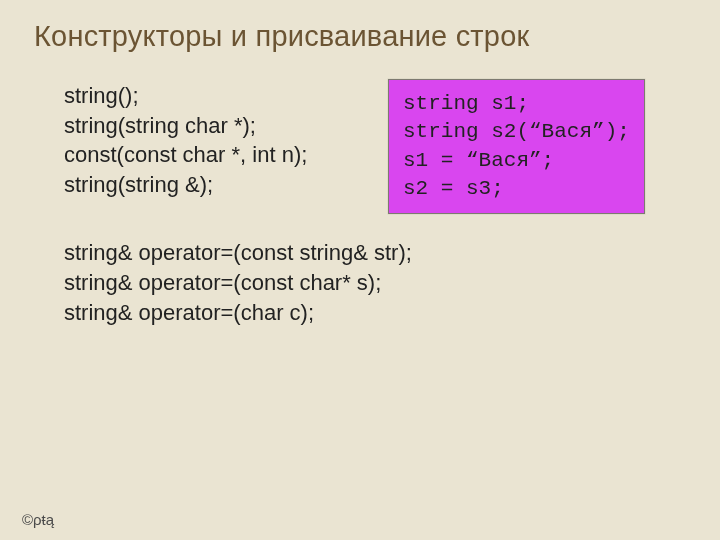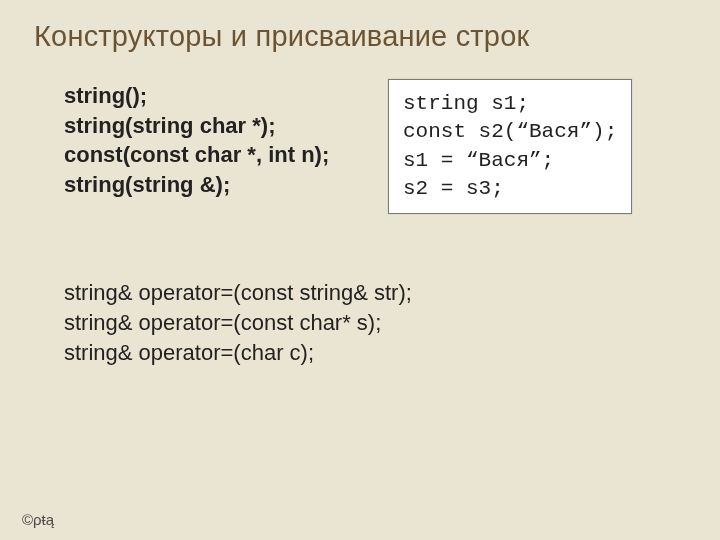--- a/index.html
+++ b/index.html
@@ -30,40 +30,39 @@
     display: flex;
     align-items: flex-start;
     margin-left: 30px;
   }
   .decls {
     font-size: 22px;
     line-height: 1.35;
     color: #222;
     flex: 0 0 auto;
     width: 320px;
-    font-weight: bold;
   }
   .codebox {
     border: 1px solid #7d7a70;
-    background: #ffffff;
+    background: #d946ef;
     padding: 10px 14px 10px 14px;
     font-family: "Courier New", Courier, monospace;
     font-size: 21px;
     line-height: 1.35;
     color: #222;
     margin-left: 4px;
     margin-top: -2px;
     box-shadow: 0 0 0 0.5px rgba(0,0,0,0.08);
   }
   .ops {
     font-size: 22px;
     line-height: 1.35;
     color: #222;
     margin-left: 30px;
-    margin-top: 64px;
+    margin-top: 24px;
   }
   .footer {
     position: absolute;
     left: 22px;
     bottom: 12px;
     font-size: 15px;
     color: #4a4a4a;
     font-family: Verdana, Geneva, sans-serif;
   }
 </style>
@@ -77,21 +76,21 @@
   <div class="row1">
     <div class="decls">
       <div>string();</div>
       <div>string(string char *);</div>
       <div>const(const char *, int n);</div>
       <div>string(string &amp;);</div>
     </div>
 
     <div class="codebox">
       <div>string s1;</div>
-      <div>const s2(“Вася”);</div>
+      <div>string s2(“Вася”);</div>
       <div>s1 = “Вася”;</div>
       <div>s2 = s3;</div>
     </div>
   </div>
 
   <div class="ops">
     <div>string&amp; operator=(const string&amp; str);</div>
     <div>string&amp; operator=(const char* s);</div>
     <div>string&amp; operator=(char c);</div>
   </div>

